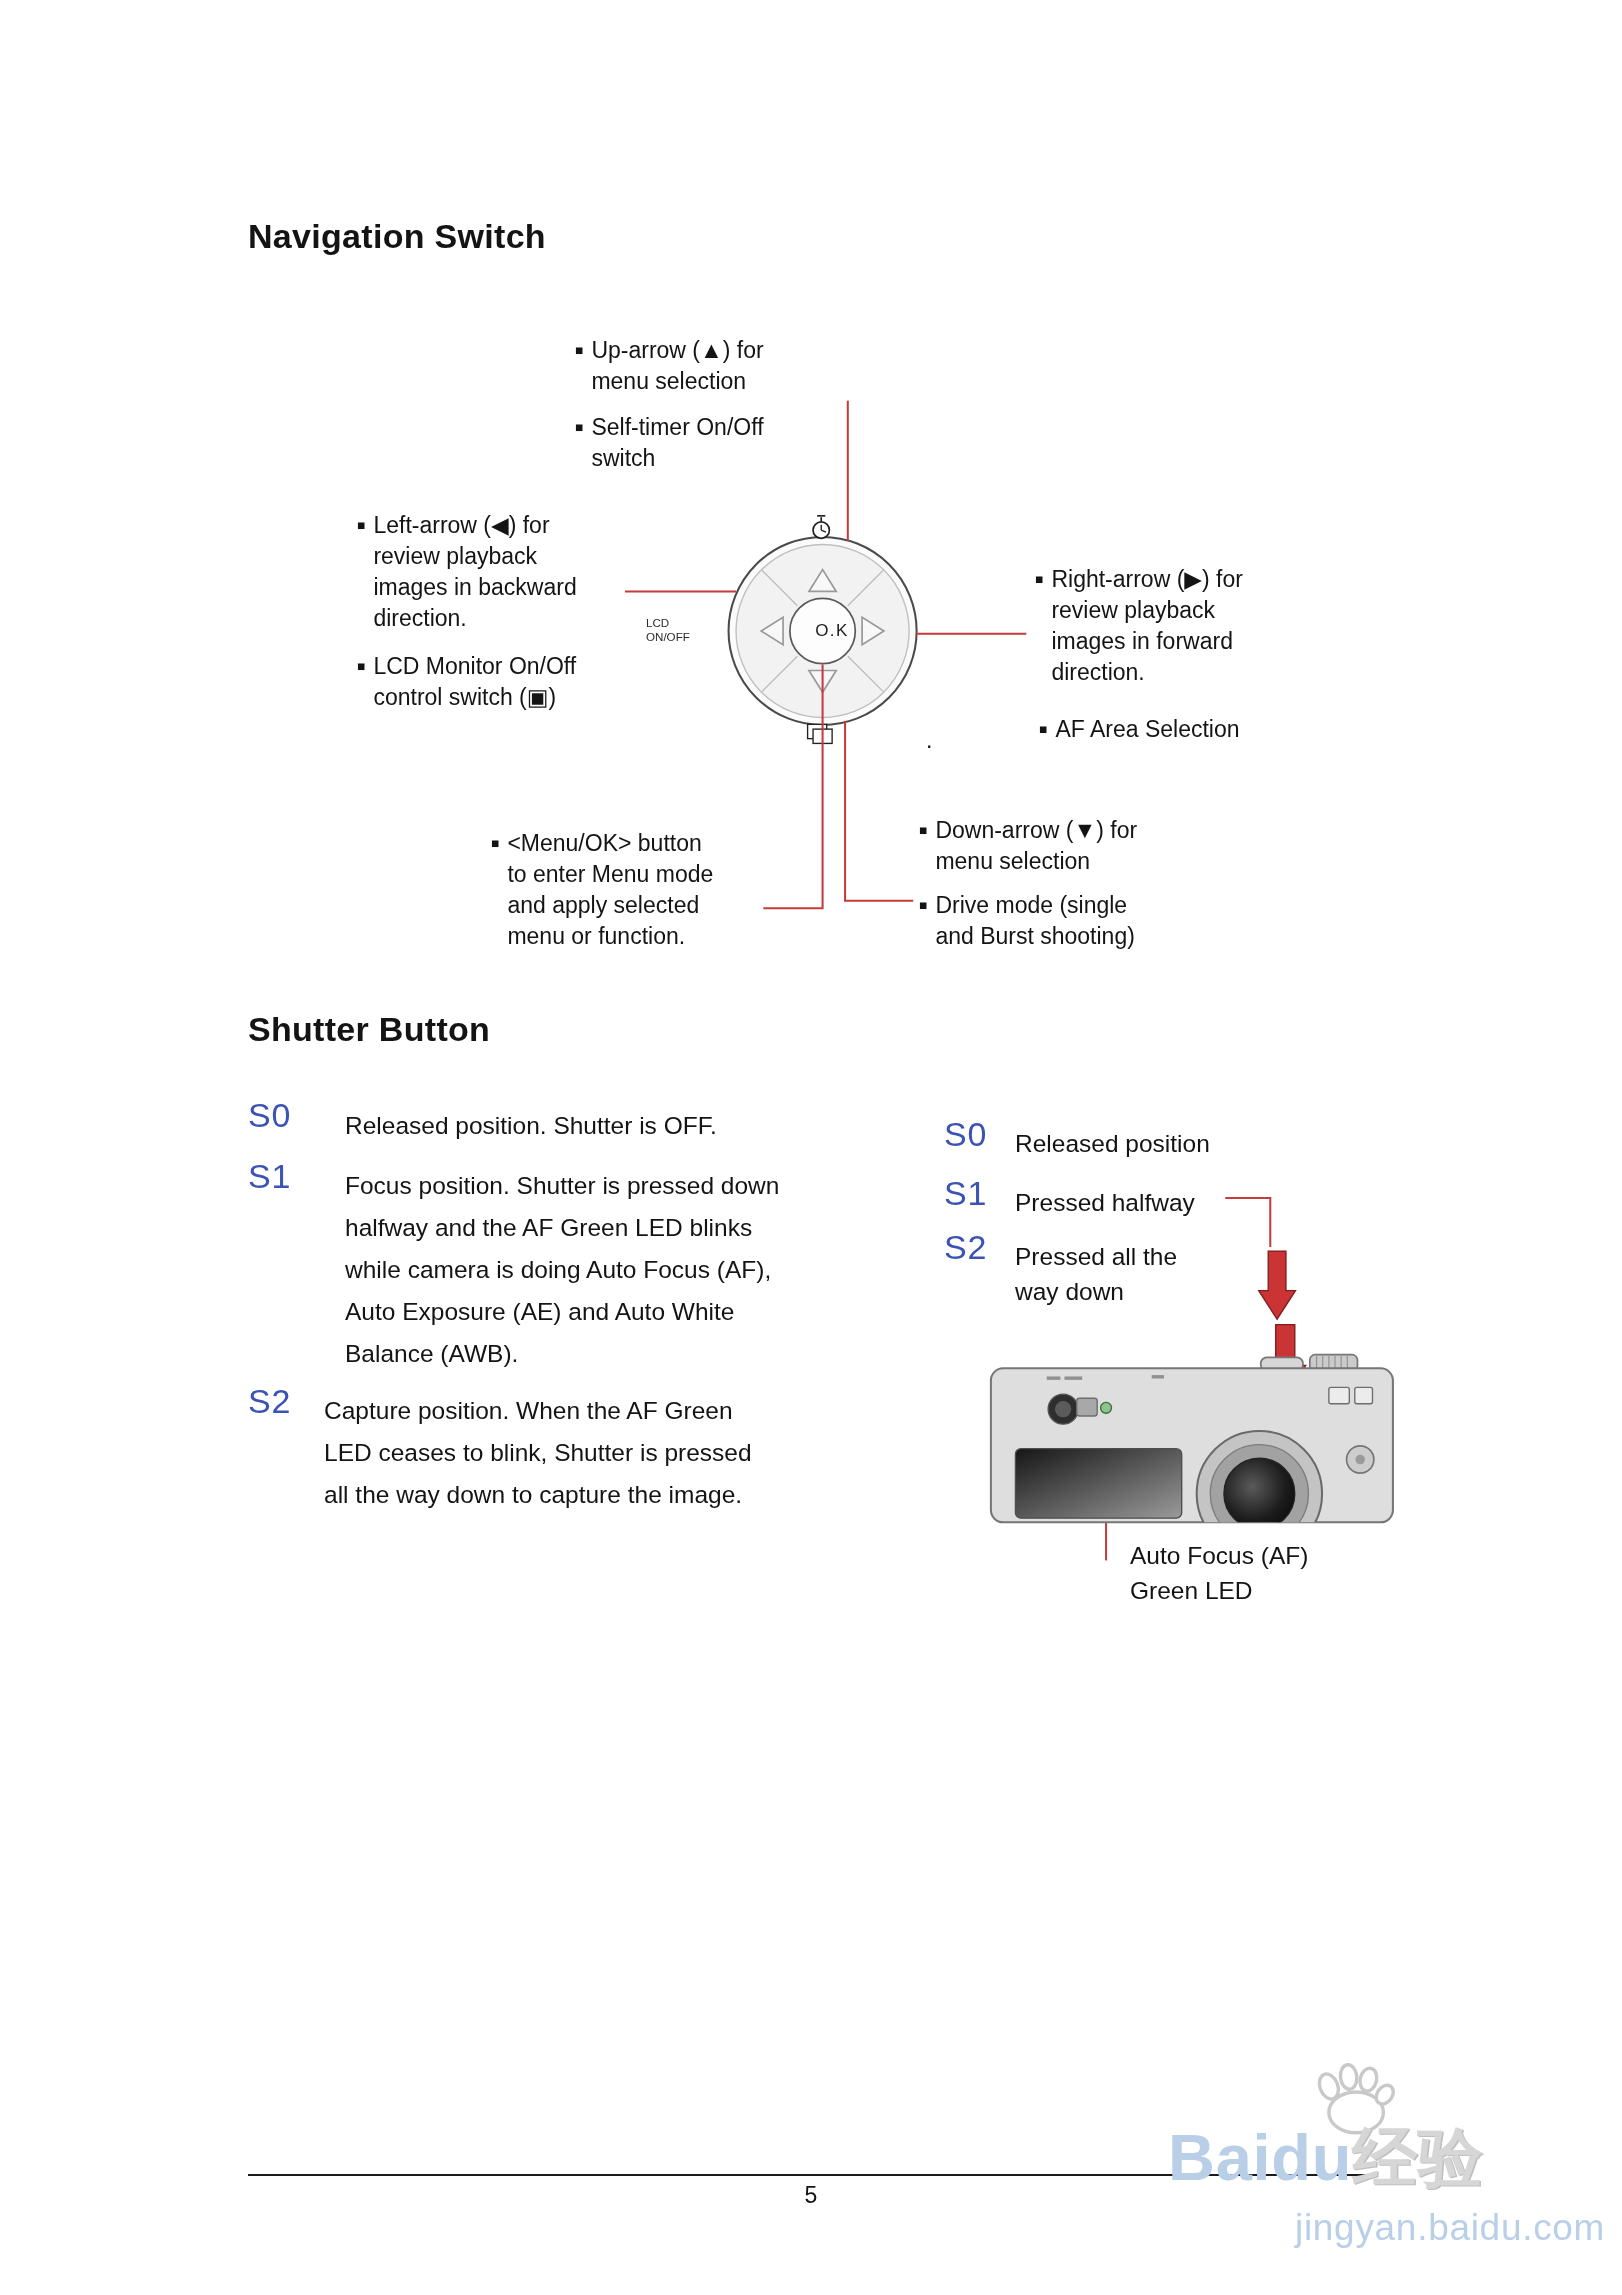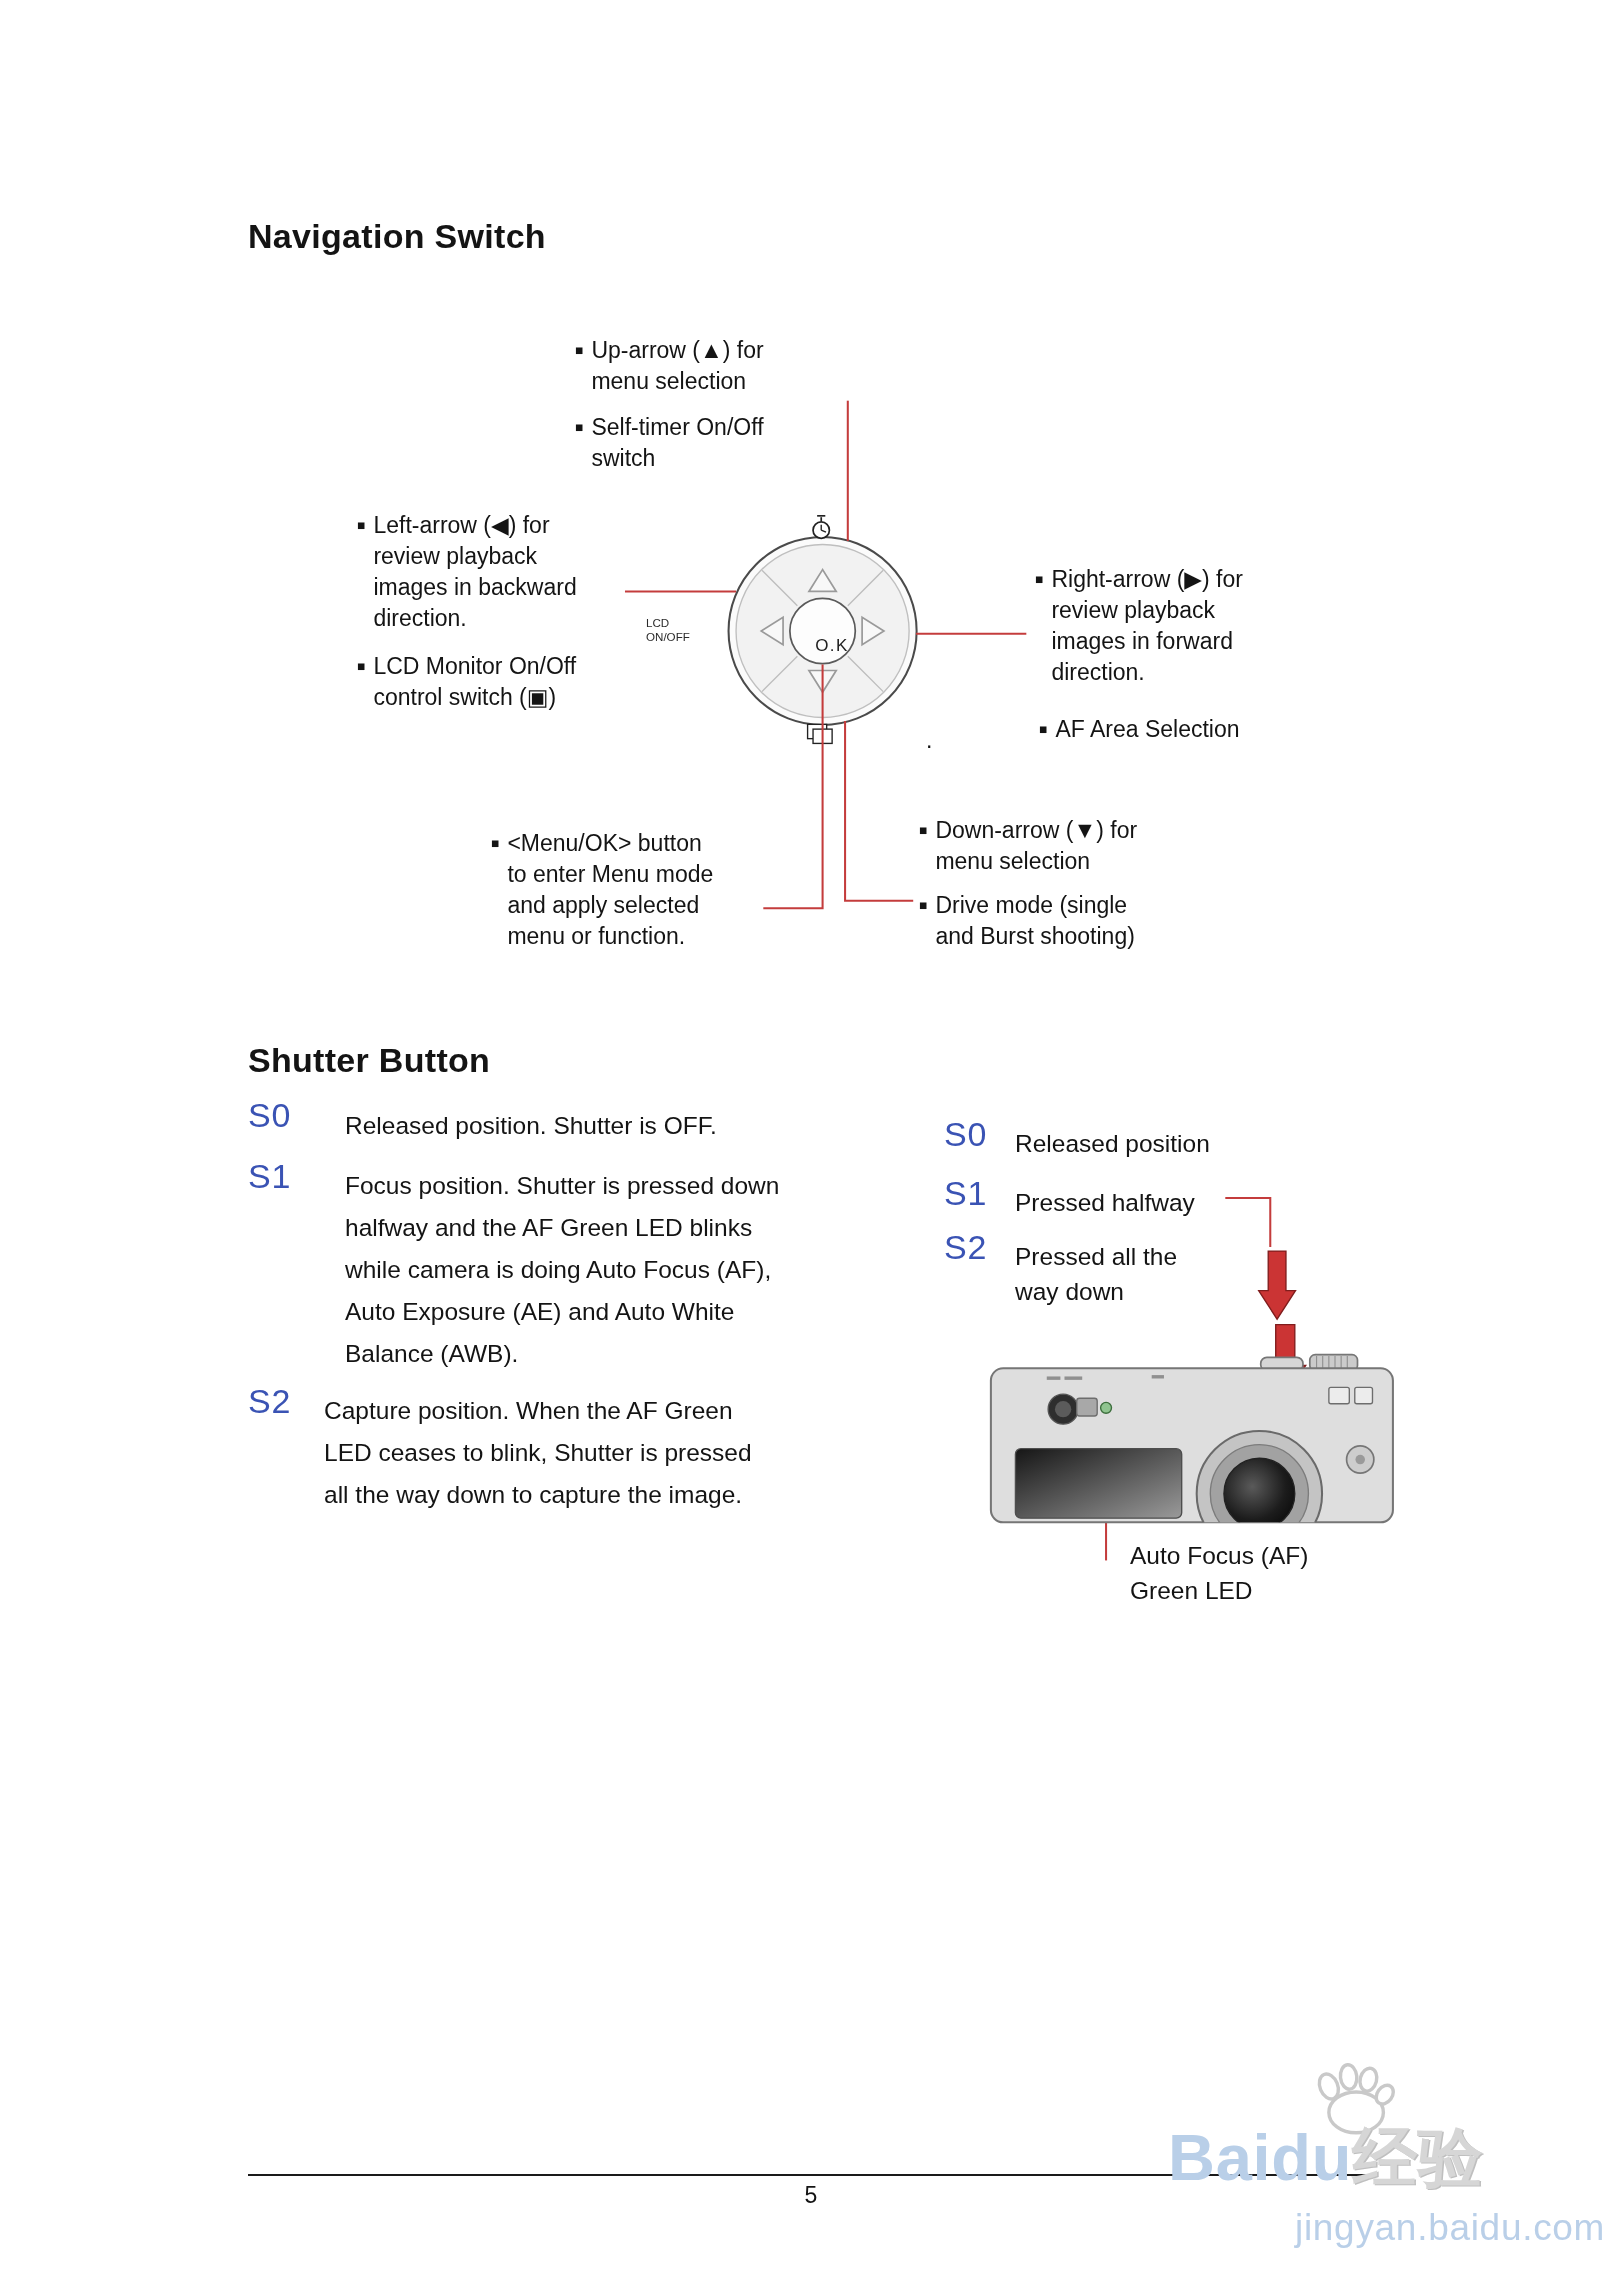--- a/index.html
+++ b/index.html
@@ -187,26 +187,26 @@
     <span class="ct">Down-arrow (▼) for
 menu selection</span>
   </div>
 
   <div class="abs callout" style="left:919px; top:890px;">
     <span class="bullet">■</span>
     <span class="ct">Drive mode (single
 and Burst shooting)</span>
   </div>
 
-  <div class="abs ok-label" style="left:791px; top:634px; width:82px; line-height:24.5px;">O.K</div>
+  <div class="abs ok-label" style="left:791px; top:619px; width:82px; line-height:24.5px;">O.K</div>
   <div class="abs lcd-label" style="left:646px; top:616px; width:82px;">LCD
 ON/OFF</div>
   <div class="abs stray" style="left:926px; top:727px;">.</div>
 
-  <div class="abs sec-title" style="left:248px; top:1041px;">Shutter Button</div>
+  <div class="abs sec-title" style="left:248px; top:1010px;">Shutter Button</div>
 
   <div class="abs slabel" style="left:248px; top:1096px;">S0</div>
   <div class="abs sbody" style="left:345px; top:1105px;">Released position. Shutter is OFF.</div>
 
   <div class="abs slabel" style="left:248px; top:1157px;">S1</div>
   <div class="abs sbody" style="left:345px; top:1165px;">Focus position. Shutter is pressed down
 halfway and the AF Green LED blinks
 while camera is doing Auto Focus (AF),
 Auto Exposure (AE) and Auto White
 Balance (AWB).</div>

